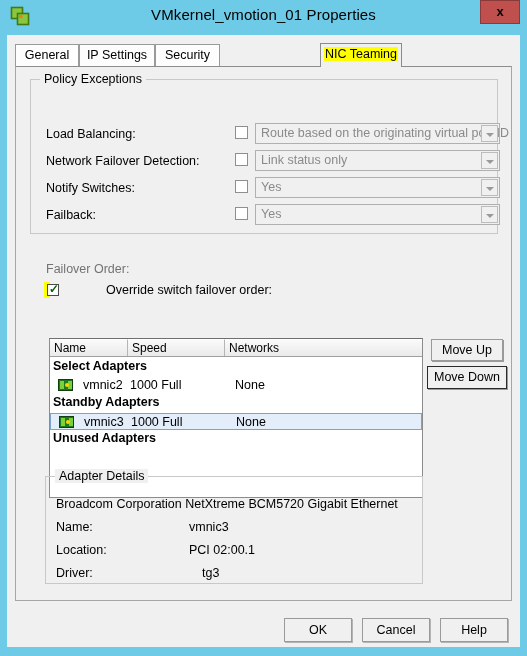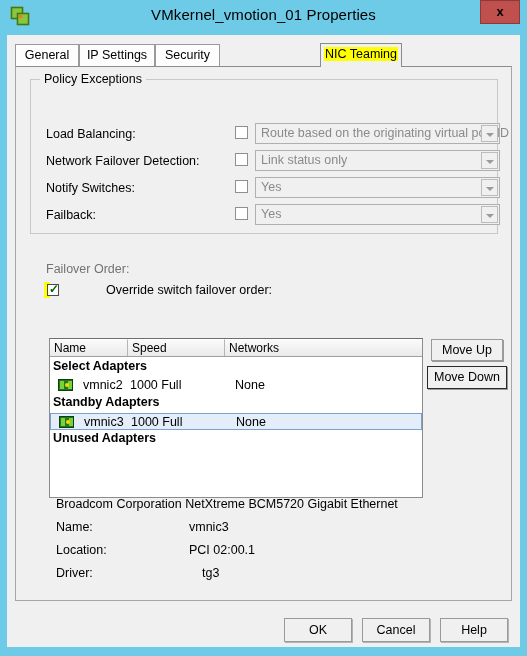--- a/index.html
+++ b/index.html
@@ -457,20 +457,23 @@
           <span class="nic-speed">1000 Full</span>
           <span class="nic-net">None</span>
         </div>
 
         <div class="grp-row" style="top:92px;">Unused Adapters</div>
       </div>
 
       <div class="btn" style="left:415px; top:272px; width:72px; height:22px; line-height:20px;">Move Up</div>
       <div class="btn focus" style="left:411px; top:299px; width:80px; height:23px; line-height:21px;">Move Down</div>
 
+      <div class="group" style="left:29px; top:409px; width:378px; height:108px;">
+        <div class="group-label">Adapter Details</div>
+      </div>
 
       <div class="det-line" style="left:40px; top:430px;">Broadcom Corporation NetXtreme BCM5720 Gigabit Ethernet</div>
 
       <div class="det-line" style="left:40px; top:453px;">Name:</div>
       <div class="det-line" style="left:173px; top:453px;">vmnic3</div>
 
       <div class="det-line" style="left:40px; top:476px;">Location:</div>
       <div class="det-line" style="left:173px; top:476px;">PCI 02:00.1</div>
 
       <div class="det-line" style="left:40px; top:499px;">Driver:</div>

